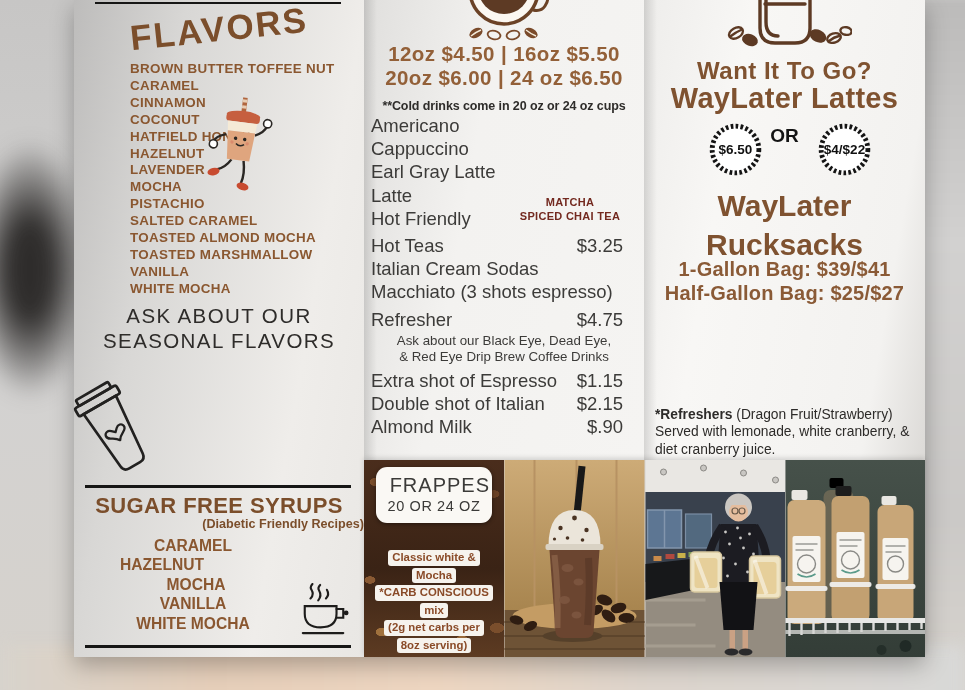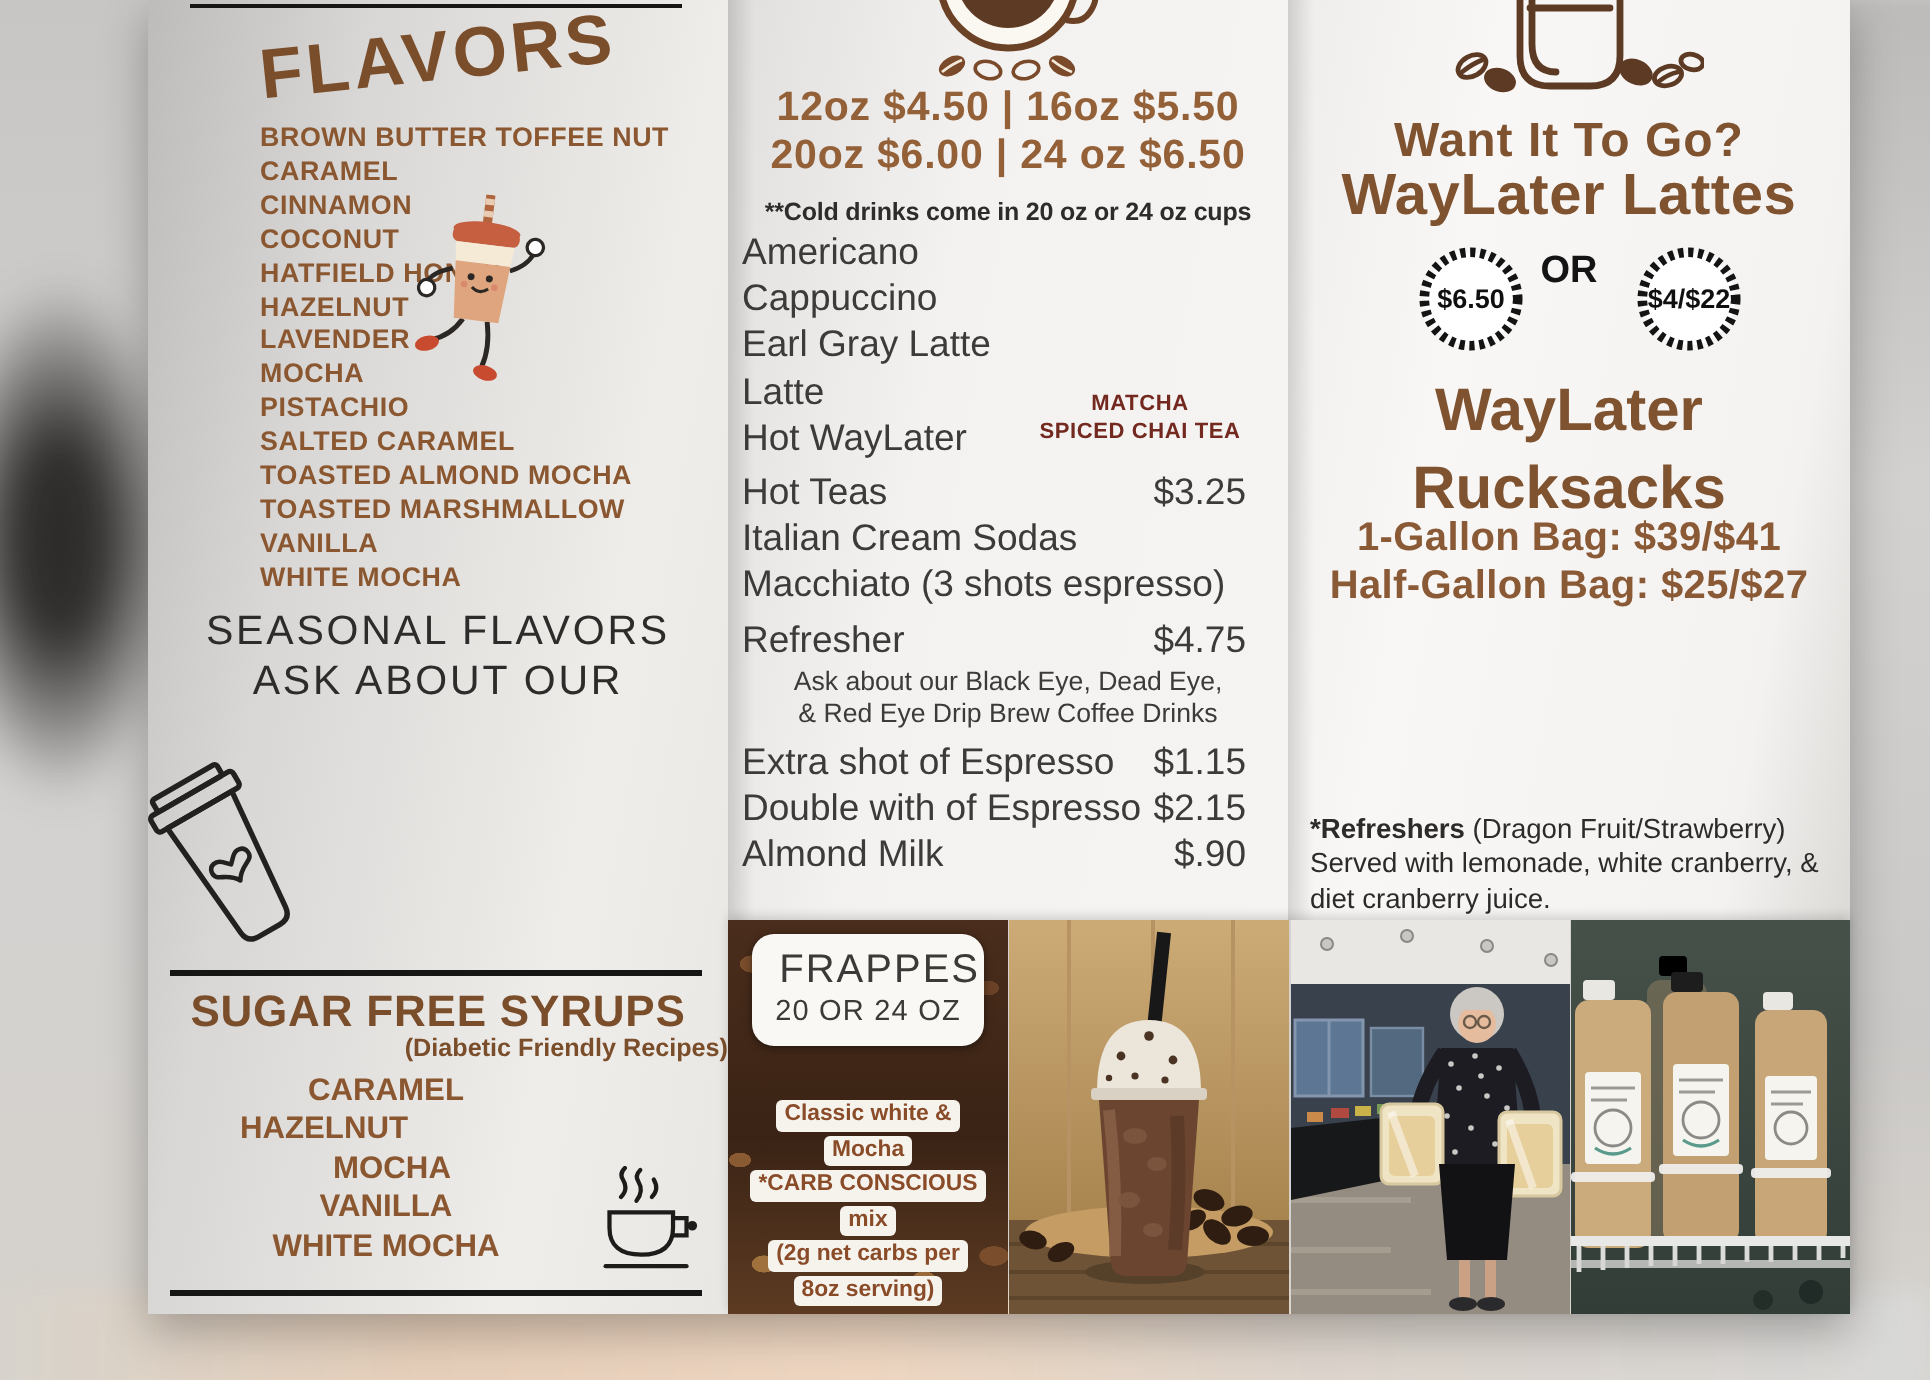--- a/index.html
+++ b/index.html
@@ -144,22 +144,22 @@
         <path d="M14,24.5 L43,24.5 L42,34 L15,34 Z" fill="#f5ead6"></path>
         <path d="M15,34 L42,34 L39.5,62 L17.5,62 Z" fill="#dfa57e"></path>
         <circle cx="23.5" cy="41" r="1.7" fill="#2a2724"></circle>
         <circle cx="32.5" cy="41" r="1.7" fill="#2a2724"></circle>
         <path d="M24.5,46 Q28.5,49.5 32.5,46" stroke="#2a2724" stroke-width="1.5" fill="none"></path>
         <circle cx="20.5" cy="45" r="1.6" fill="#d98a6d"></circle>
         <circle cx="35.5" cy="45" r="1.6" fill="#d98a6d"></circle>
       </svg>
 
       <div class="abs ctr seasonal">
+        <div>ASK ABOUT OUR</div>
         <div>SEASONAL FLAVORS</div>
-        <div>ASK ABOUT OUR</div>
       </div>
 
       <svg class="abs cup-heart" viewBox="0 0 70 92">
         <g fill="none" stroke="#222120" stroke-width="2.6" stroke-linejoin="round">
           <rect x="17" y="3" width="36" height="6.5" rx="1.5"></rect>
           <rect x="12" y="9.5" width="46" height="9" rx="2"></rect>
           <path d="M17,18.5 L53,18.5 L47.5,80 Q47,86 41,86 L29,86 Q23,86 22.5,80 Z"></path>
           <path d="M35,58 C31,51 24,53 25,47.5 C25.6,44.3 29.5,43.5 32,46 L35,49 L38,46 C40.5,43.5 44.4,44.3 45,47.5 C46,53 39,51 35,58 Z" stroke-width="2.2"></path>
         </g>
       </svg>
@@ -221,21 +221,21 @@
           </div>
         <div class="row">
             <span class="nm">Earl Gray Latte</span>
             <span class="pr"></span>
           </div>
         <div class="row">
             <span class="nm">Latte</span>
             <span class="pr"></span>
           </div>
         <div class="row">
-            <span class="nm">Hot WayLater</span>
+            <span class="nm">Hot Friendly</span>
             <span class="pr"></span>
           </div>
         <div class="row row-gap">
             <span class="nm">Hot Teas</span>
             <span class="pr">$3.25</span>
           </div>
         <div class="row">
             <span class="nm">Italian Cream Sodas</span>
             <span class="pr"></span>
           </div>
@@ -258,21 +258,21 @@
         <div>Ask about our Black Eye, Dead Eye,</div>
         <div>&amp; Red Eye Drip Brew Coffee Drinks</div>
       </div>
 
       <div class="addon-rows">
         <div class="row">
             <span class="nm">Extra shot of Espresso</span>
             <span class="pr">$1.15</span>
           </div>
         <div class="row">
-            <span class="nm">Double with of Espresso</span>
+            <span class="nm">Double shot of Italian</span>
             <span class="pr">$2.15</span>
           </div>
         <div class="row">
             <span class="nm">Almond Milk</span>
             <span class="pr">$.90</span>
           </div>
       </div>
     </div>
 
     <div class="panel panel-right">

